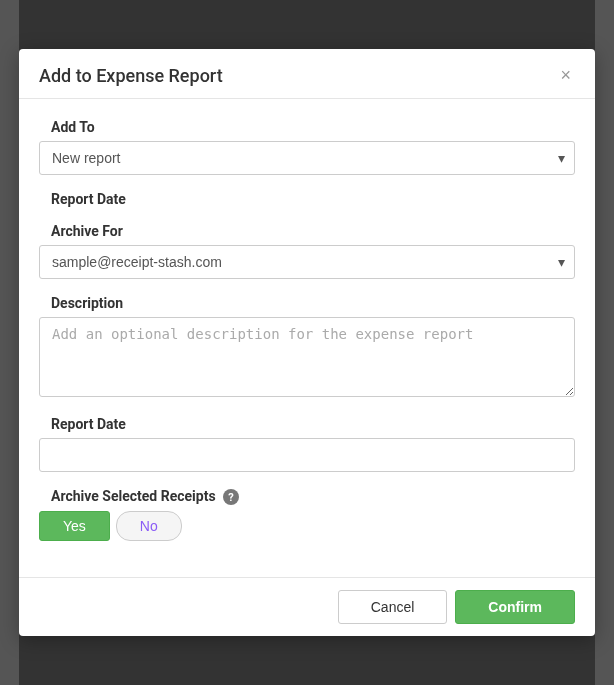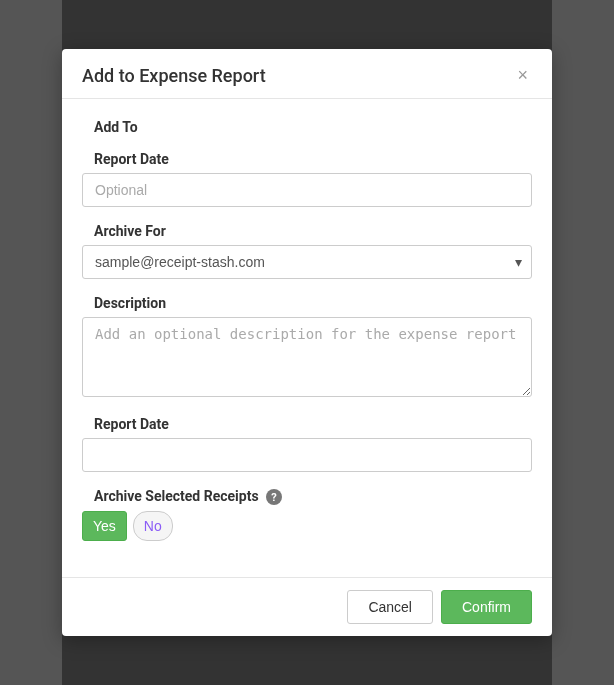--- a/index.html
+++ b/index.html
@@ -7,21 +7,21 @@
       font-family: -apple-system, BlinkMacSystemFont, "Segoe UI", Roboto, Arial, sans-serif;
       background: #555;
       display: flex;
       align-items: center;
       justify-content: center;
       min-height: 100vh;
       font-size: 14px;
     }
     .modal-overlay {
       position: relative;
-      width: 490px;
+      width: 576px;
       min-height: 685px;
       background: rgba(0,0,0,0.4);
       display: flex;
       align-items: center;
       justify-content: center;
     }
     .modal {
       background: #fff;
       width: 580px;
       border-radius: 4px;
@@ -119,21 +119,21 @@
     textarea.form-control {
       resize: vertical;
       min-height: 80px;
     }
     .toggle-group {
       display: flex;
       gap: 6px;
       align-items: center;
     }
     .toggle-btn {
-      padding: 6px 10px;
+      padding: 6px 23px;
       border: 1px solid #ccc;
       border-radius: 3px;
       font-size: 14px;
       cursor: pointer;
       font-weight: 500;
     }
     .toggle-btn.active-yes {
       background: #5cb85c;
       color: #fff;
       border-color: #4cae4c;
@@ -144,57 +144,61 @@
       border-radius: 14px;
     }
     .modal-footer {
       padding: 12px 20px;
       border-top: 1px solid #e5e5e5;
       display: flex;
       justify-content: flex-end;
       gap: 8px;
     }
     .btn {
-      padding: 8px 20px;
+      padding: 8px 32px;
       border-radius: 3px;
       font-size: 14px;
       cursor: pointer;
       border: 1px solid transparent;
       font-weight: 400;
     }
     .btn-default {
       background: #fff;
       border-color: #ccc;
       color: #333;
     }
     .btn-success {
       background: #5cb85c;
       border-color: #4cae4c;
       color: #fff;
-      font-weight: 400;
+      font-weight: 700;
     }
   </style>
 </head>
 <body>
 
 <div class="modal-overlay">
   <div class="modal">
     <div class="modal-header">
       <span class="modal-title">Add to Expense Report</span>
       <button class="close-btn">×</button>
     </div>
     <div class="modal-body">
 
       <div class="form-group">
         <label class="form-label">Add To</label>
+        <div class="form-select-wrapper">
+          <select>
+            <option>New report</option>
+          </select>
+        </div>
       </div>
 
       <div class="form-group">
         <label class="form-label">Report Date</label>
-        <input type="text" class="form-control" placeholder="Optional" style="">
       </div>
 
       <div class="form-group">
         <label class="form-label">Archive For</label>
         <div class="form-select-wrapper">
           <select>
             <option>sample@receipt-stash.com</option>
           </select>
         </div>
       </div>

